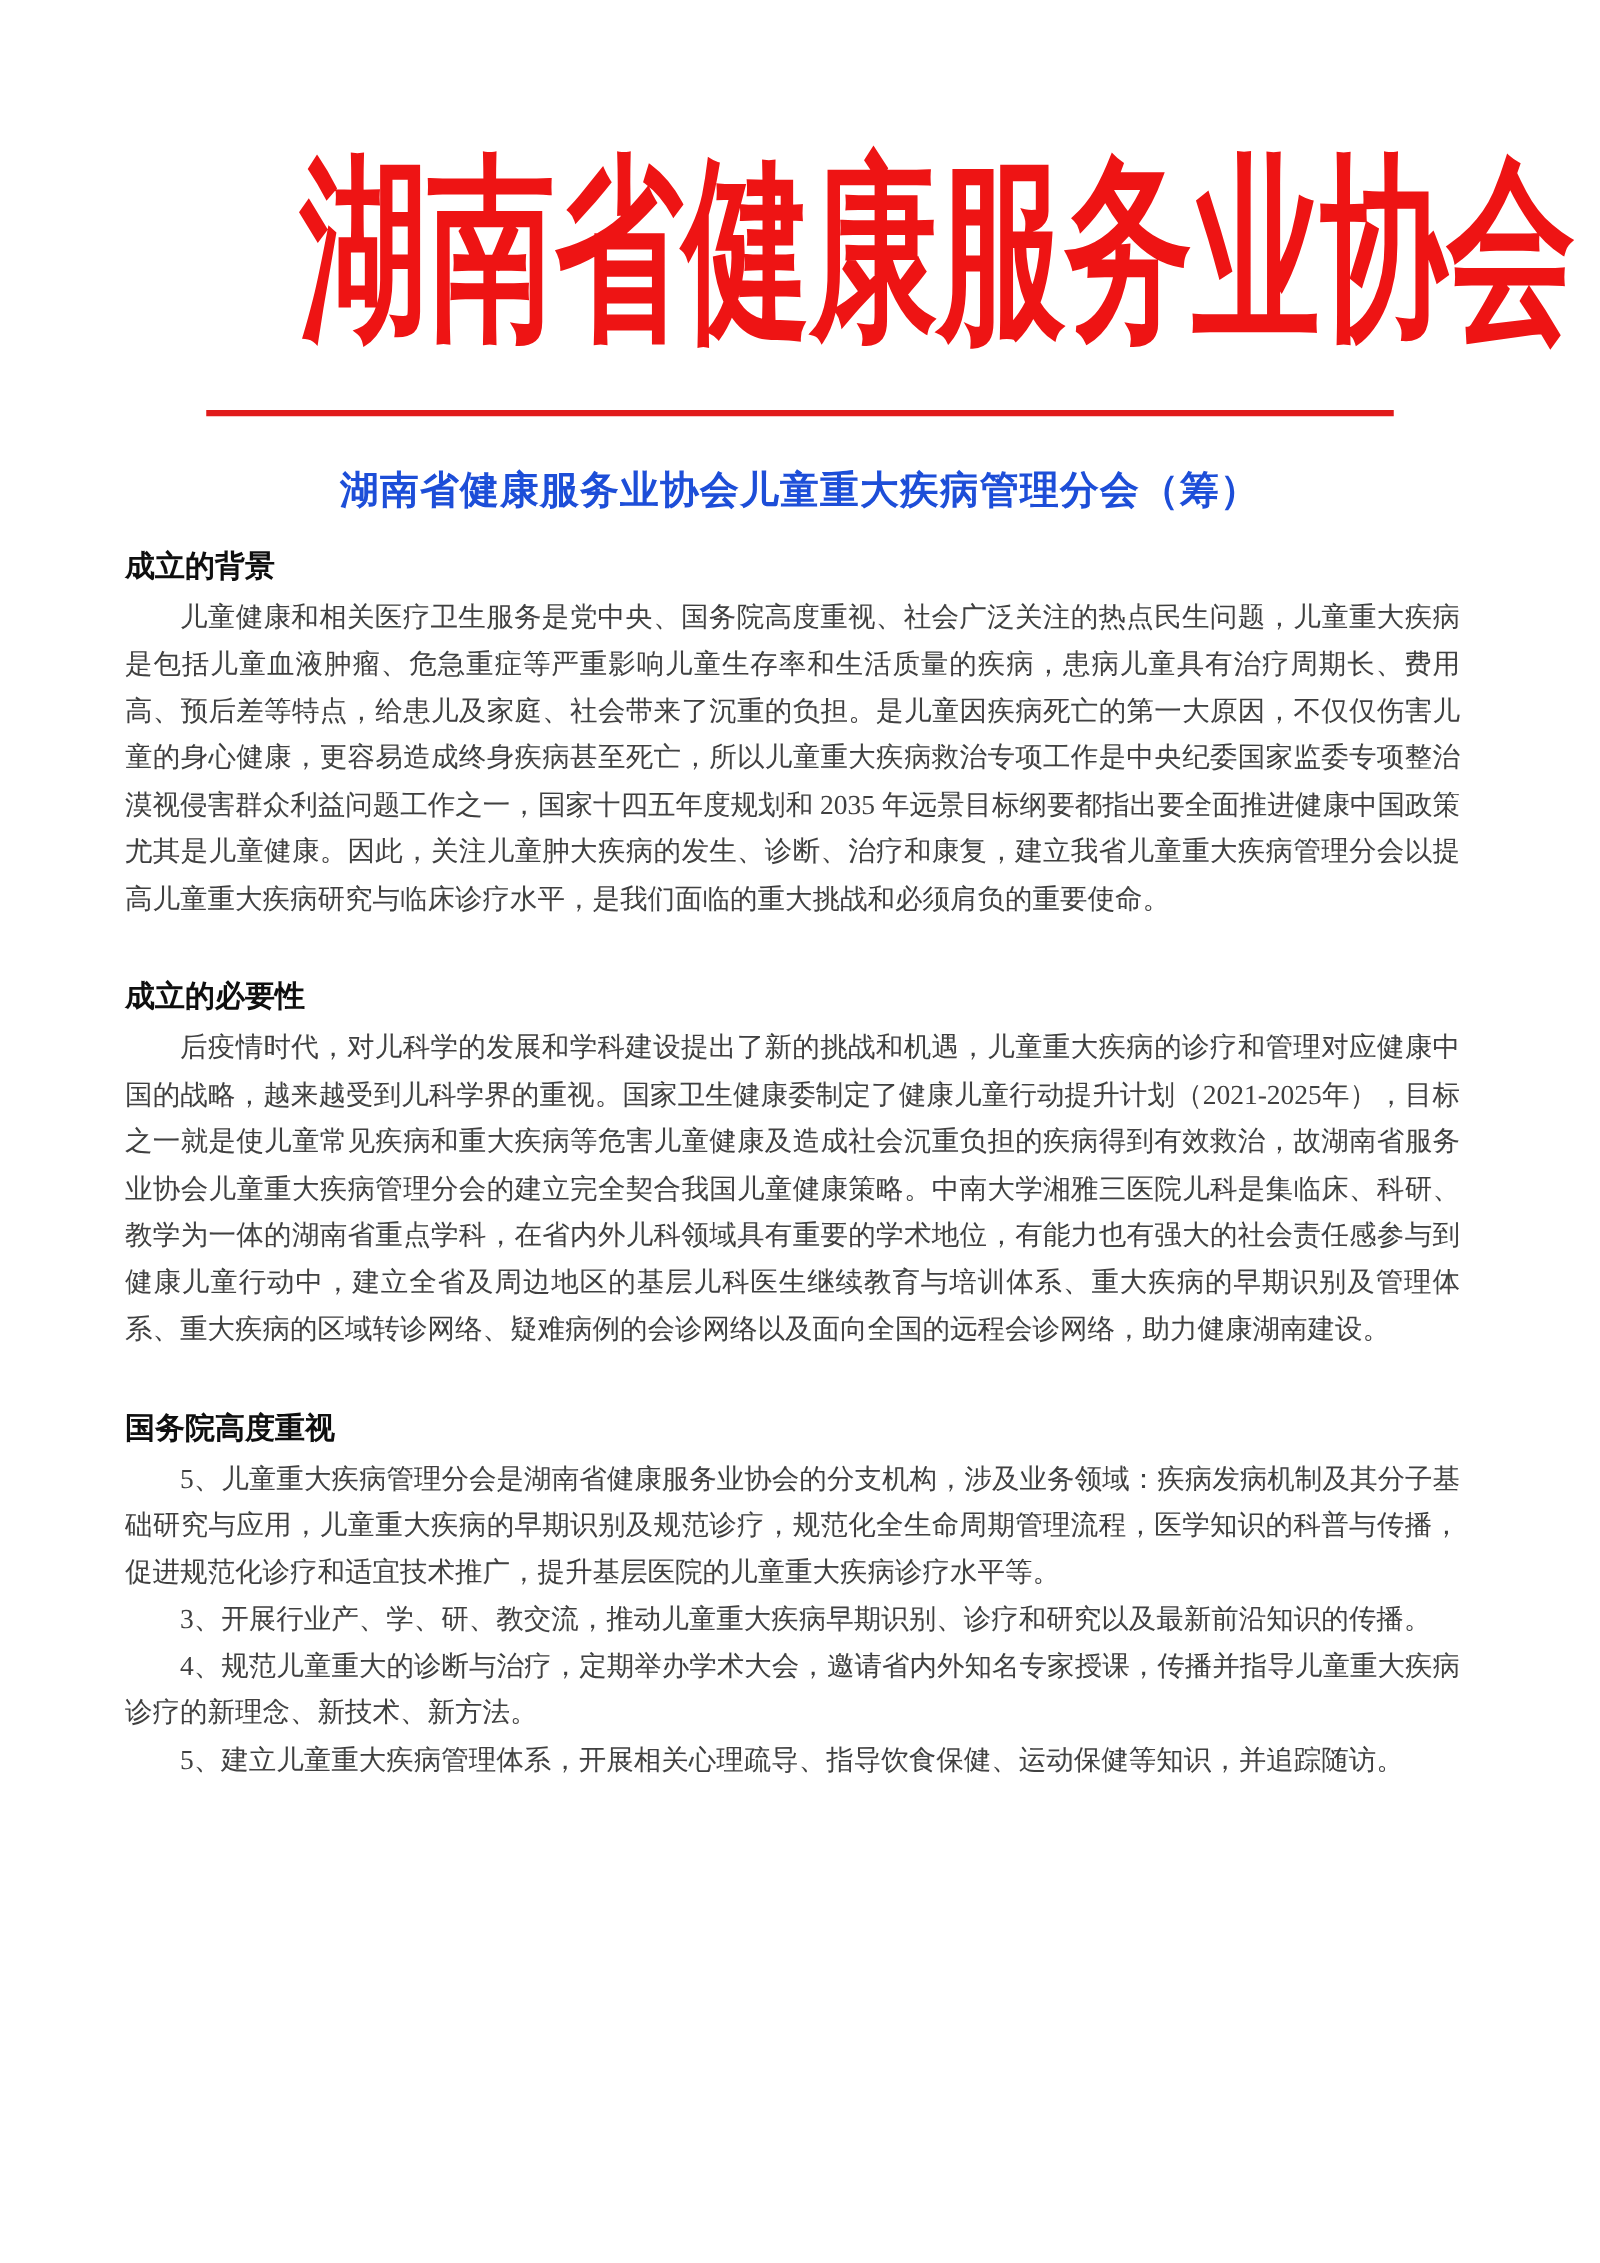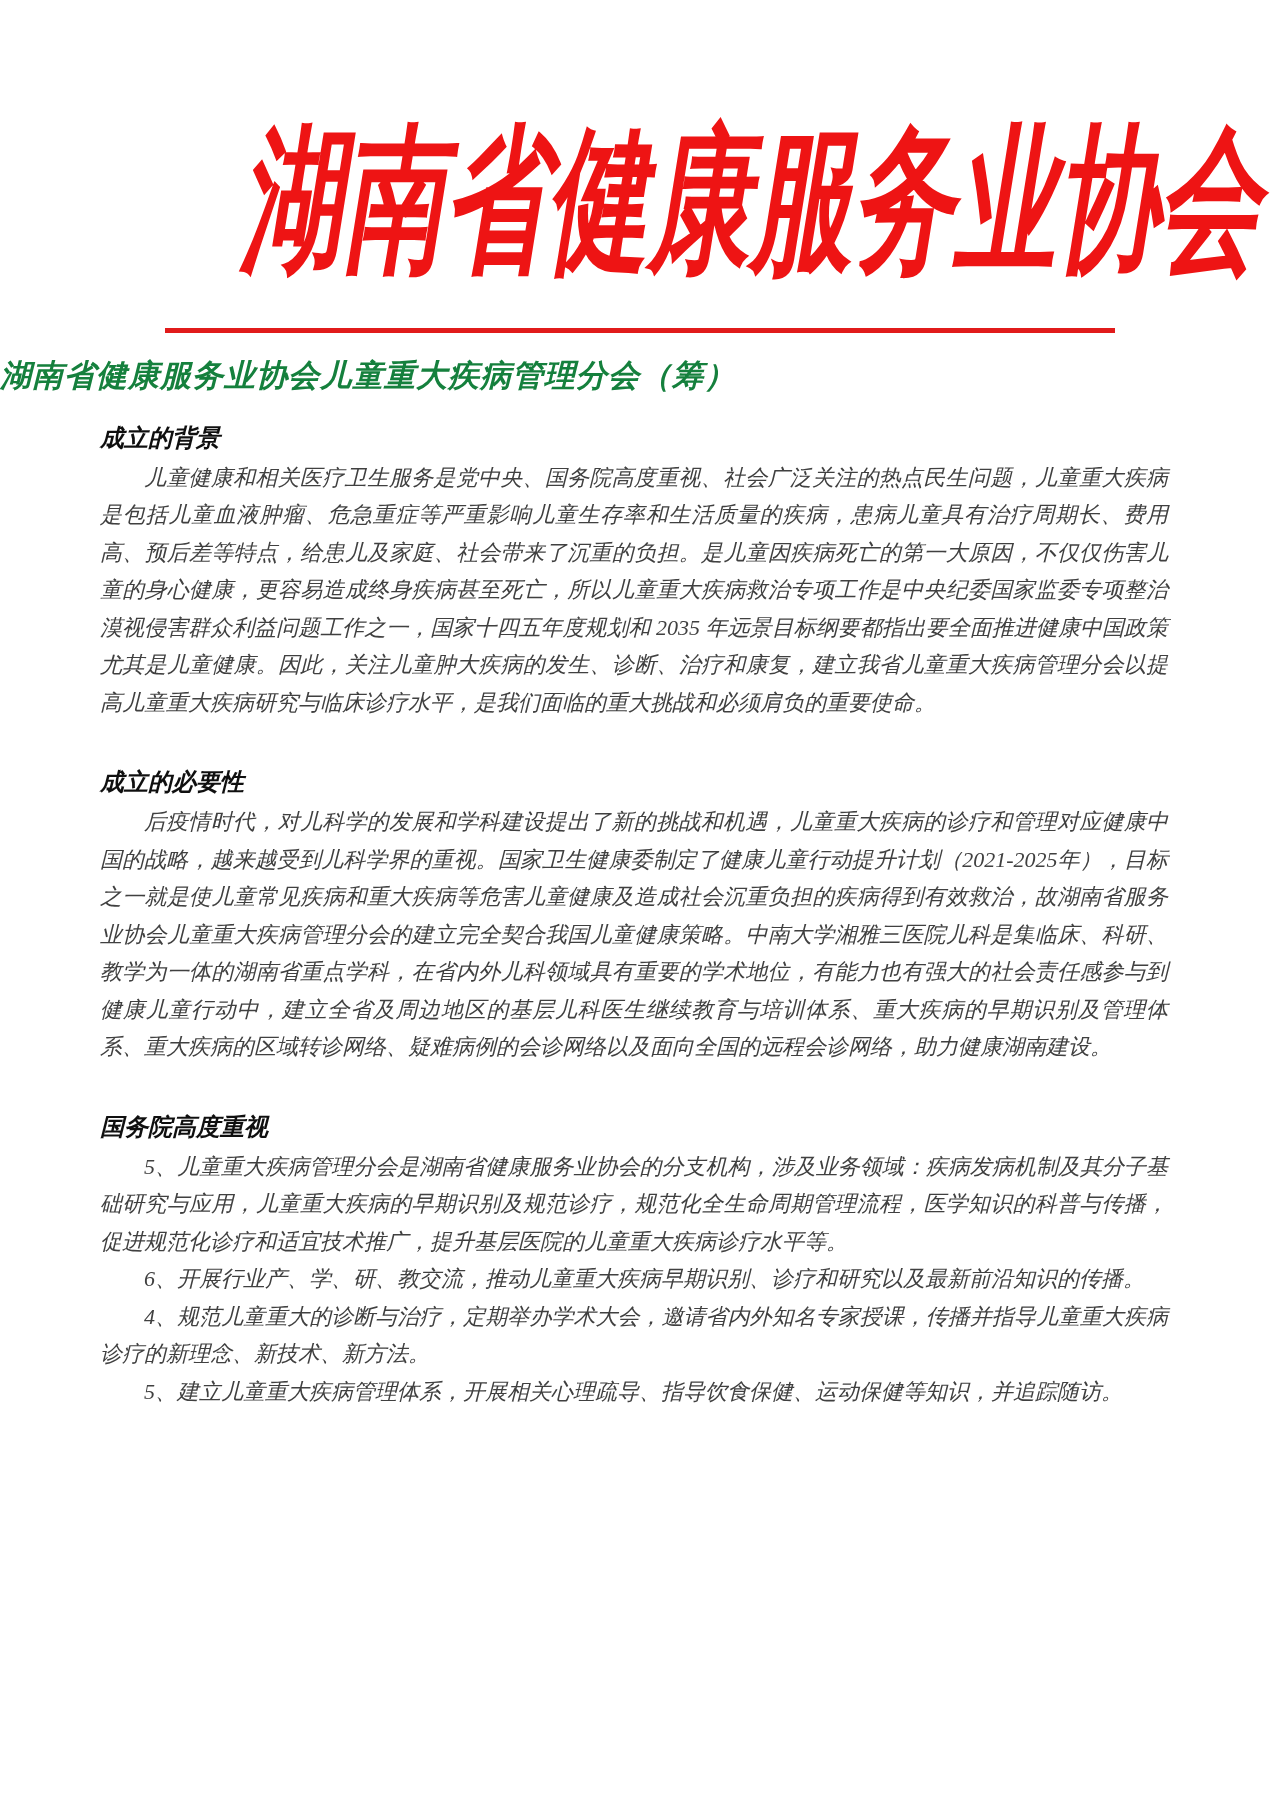--- a/index.html
+++ b/index.html
@@ -5,21 +5,20 @@
   html, body { margin: 0; padding: 0; background: #ffffff; }
   .page {
     position: relative;
     width: 1280px;
     height: 1484px;
     margin: 0 auto;
     background: #ffffff;
     overflow: hidden;
     font-family: "Liberation Serif", "DejaVu Serif", serif;
     color: #1c1c1c;
-    font-style: italic;
   }
   .brand-header {
     padding-top: 112px;
     text-align: center;
     line-height: 1;
   }
   .brand-title {
     display: inline-block;
     font-family: "Liberation Serif", "DejaVu Serif", serif;
     font-weight: 700;
@@ -30,25 +29,26 @@
     transform: scale(0.68, 1.06);
     transform-origin: center top;
   }
   .title-divider {
     width: 950px;
     height: 5px;
     background: #e11b1b;
     margin: 48px auto 0 auto;
   }
   .doc-title {
-    margin-top: 22px;
+    margin-top: 38px;
+    text-align: center;
     font-weight: 700;
     font-size: 31px;
     line-height: 1.35;
-    color: #15803d;
+    color: #1d4ed8;
     letter-spacing: 1px;
   }
   .content {
     margin: 0 112px 0 100px;
     text-align: justify;
   }
   .section { margin: 0; }
   .section-heading {
     font-family: "Liberation Sans", "DejaVu Sans", sans-serif;
     font-weight: 700;
@@ -109,21 +109,21 @@
     </div>
 
     <div class="section">
       <div class="section-heading spaced">成立的必要性</div>
       <p>后疫情时代，对儿科学的发展和学科建设提出了新的挑战和机遇，儿童重大疾病的诊疗和管理对应健康中国的战略，越来越受到儿科学界的重视。国家卫生健康委制定了健康儿童行动提升计划（2021-2025年），目标之一就是使儿童常见疾病和重大疾病等危害儿童健康及造成社会沉重负担的疾病得到有效救治，故湖南省服务业协会儿童重大疾病管理分会的建立完全契合我国儿童健康策略。中南大学湘雅三医院儿科是集临床、科研、教学为一体的湖南省重点学科，在省内外儿科领域具有重要的学术地位，有能力也有强大的社会责任感参与到健康儿童行动中，建立全省及周边地区的基层儿科医生继续教育与培训体系、重大疾病的早期识别及管理体系、重大疾病的区域转诊网络、疑难病例的会诊网络以及面向全国的远程会诊网络，助力健康湖南建设。</p>
     </div>
 
     <div class="section">
       <div class="section-heading spaced">国务院高度重视</div>
       <p>5、儿童重大疾病管理分会是湖南省健康服务业协会的分支机构，涉及业务领域：疾病发病机制及其分子基础研究与应用，儿童重大疾病的早期识别及规范诊疗，规范化全生命周期管理流程，医学知识的科普与传播，促进规范化诊疗和适宜技术推广，提升基层医院的儿童重大疾病诊疗水平等。</p>
-      <p>6、开展行业产、学、研、教交流，推动儿童重大疾病早期识别、诊疗和研究以及最新前沿知识的传播。</p>
+      <p>3、开展行业产、学、研、教交流，推动儿童重大疾病早期识别、诊疗和研究以及最新前沿知识的传播。</p>
       <p>4、规范儿童重大的诊断与治疗，定期举办学术大会，邀请省内外知名专家授课，传播并指导儿童重大疾病诊疗的新理念、新技术、新方法。</p>
       <p>5、建立儿童重大疾病管理体系，开展相关心理疏导、指导饮食保健、运动保健等知识，并追踪随访。</p>
     </div>
 
   </div>
 
   <div class="footer-brand">
     <svg class="wechat-icon" viewBox="0 0 58 52" fill="none" xmlns="http://www.w3.org/2000/svg">
       <path d="M22 4 C12 4 4 10.5 4 18.5 C4 23 6.5 26.8 10.4 29.3 L8.6 34.6 L14.6 31.5 C16.9 32.3 19.4 32.8 22 32.8 C32 32.8 40 26.4 40 18.5 C40 10.5 32 4 22 4 Z" stroke="#d6d6d6" stroke-width="2.2" fill="#ffffff"></path>
       <circle cx="16" cy="15" r="1.8" fill="#d0d0d0"></circle>

